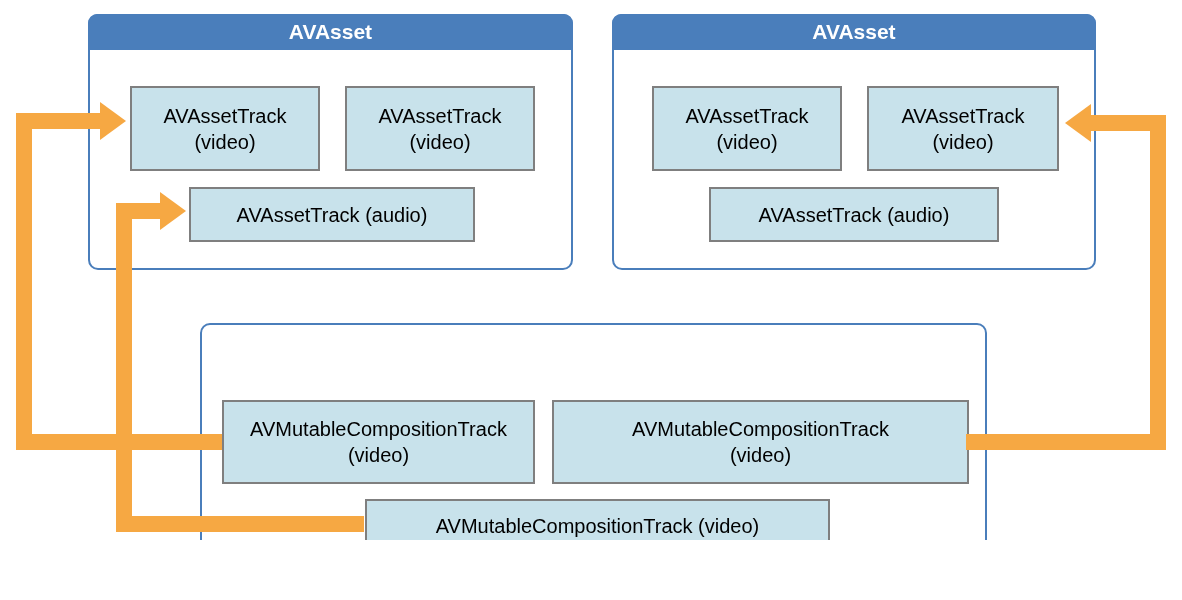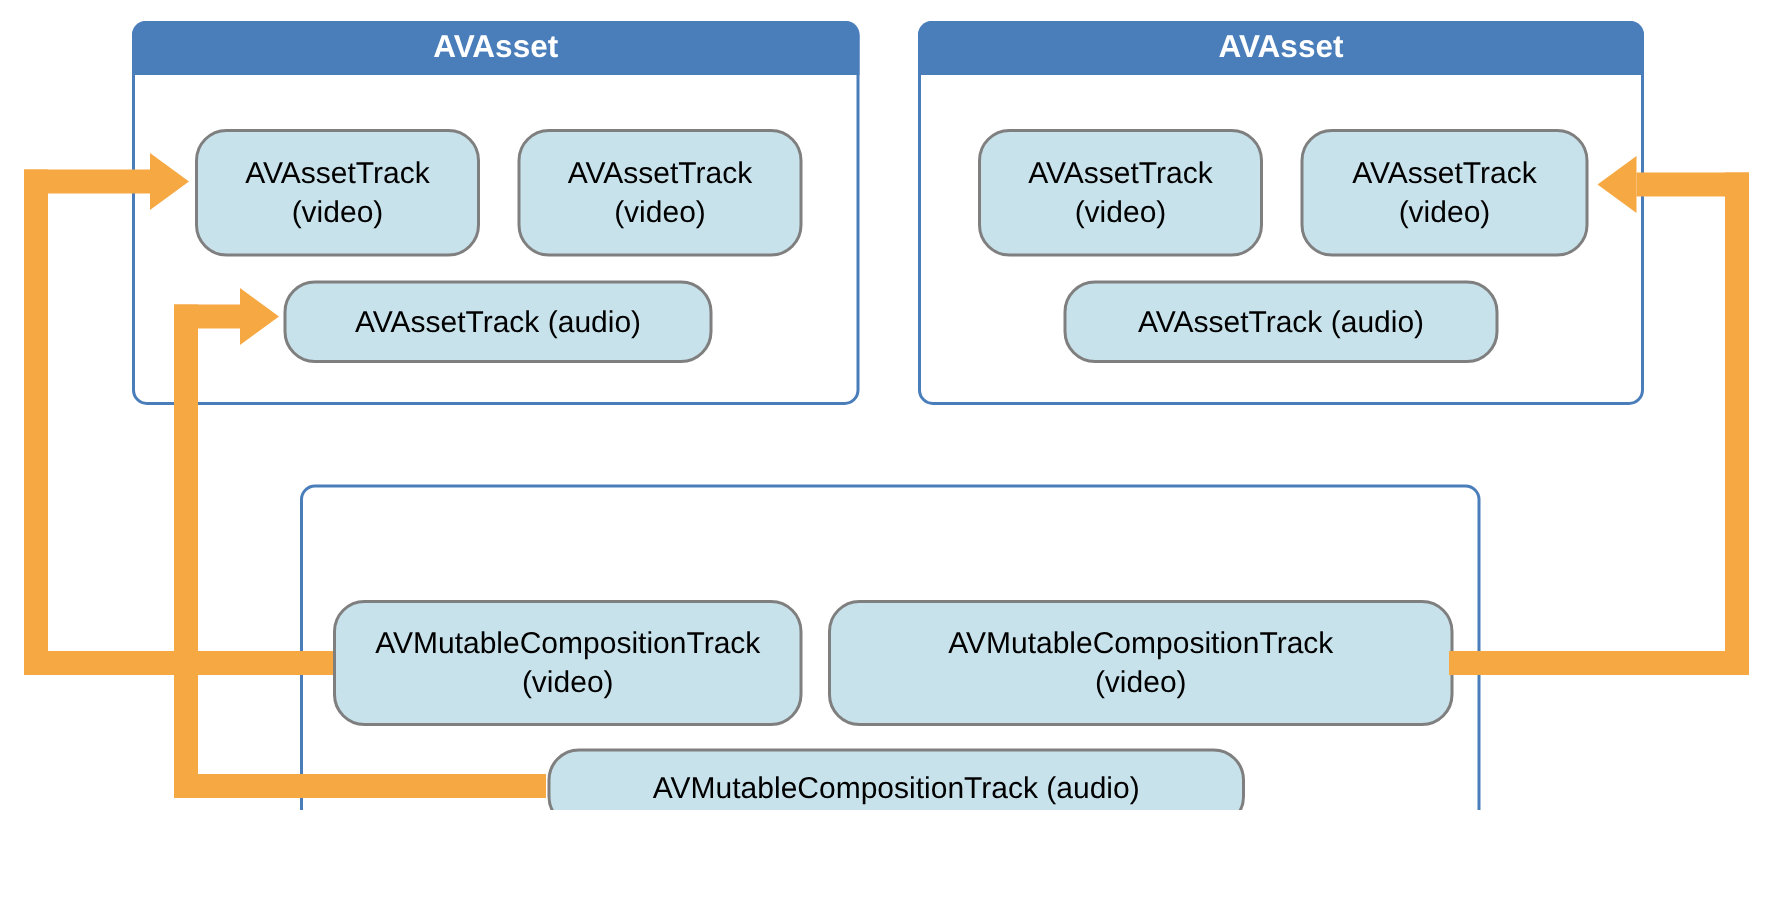--- a/index.html
+++ b/index.html
@@ -34,21 +34,21 @@
     color: var(--header-text, #ffffff);
     font-weight: bold;
     font-size: 21px;
   }
   .header.tall { height: 40px; }
   
   .track {
     position: absolute;
     background: var(--track-fill, #C8E2EB);
     border: 2px solid var(--track-border, #7F7F7F);
-    border-radius: 21px;
+    border-radius: 0;
     box-sizing: border-box;
     display: flex;
     flex-direction: column;
     align-items: center;
     justify-content: center;
     text-align: center;
     color: var(--track-text, #000000);
     font-size: 20px;
     line-height: 26px;
     z-index: 2;
@@ -117,21 +117,21 @@
   <div class="container" style="left:200px; top:323px; width:787px; height:257px;">
     <div class="track" style="left:20px; top:75px; width:313px; height:84px;">
       <div>AVMutableCompositionTrack</div>
       <div>(video)</div>
     </div>
     <div class="track" style="left:350px; top:75px; width:417px; height:84px;">
       <div>AVMutableCompositionTrack</div>
       <div>(video)</div>
     </div>
     <div class="track" style="left:163px; top:174px; width:465px; height:53px;">
-      <div>AVMutableCompositionTrack (audio)</div>
+      <div>AVMutableCompositionTrack (video)</div>
     </div>
   </div>
 
   <div class="seg" style="left:16px; top:434px; width:206px; height:16px;"></div>
   <div class="seg" style="left:16px; top:113px; width:16px; height:337px;"></div>
   <div class="seg" style="left:16px; top:113px; width:84px; height:16px;"></div>
   <div class="head right" style="left:100px; top:102px;"></div>
 
   <div class="seg" style="left:116px; top:516px; width:248px; height:16px;"></div>
   <div class="seg" style="left:116px; top:203px; width:16px; height:329px;"></div>

